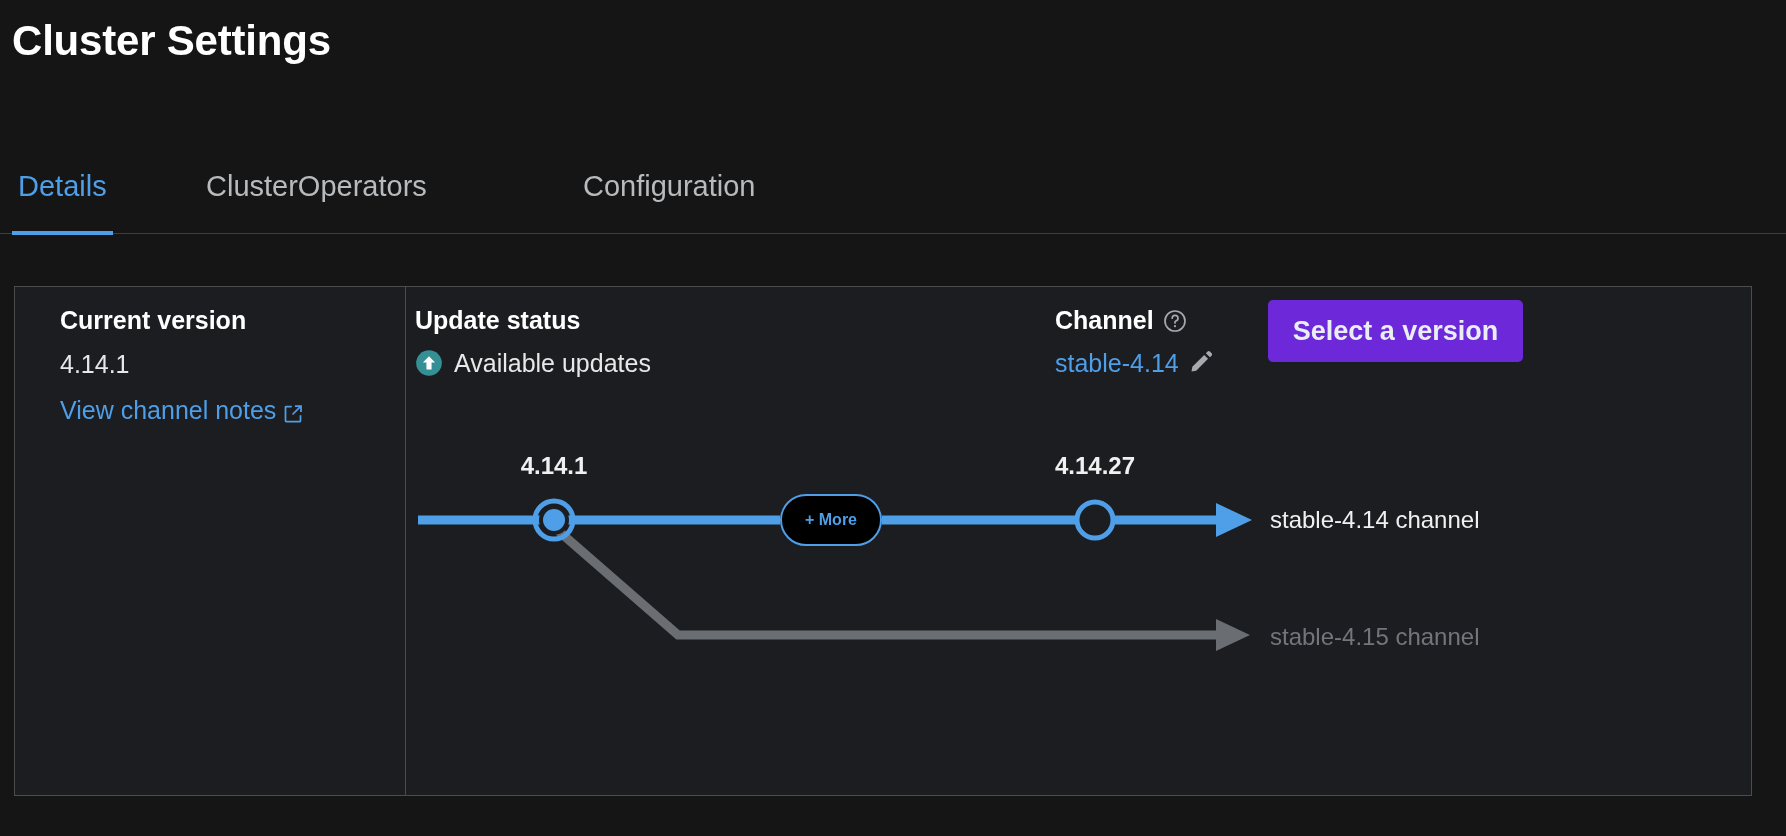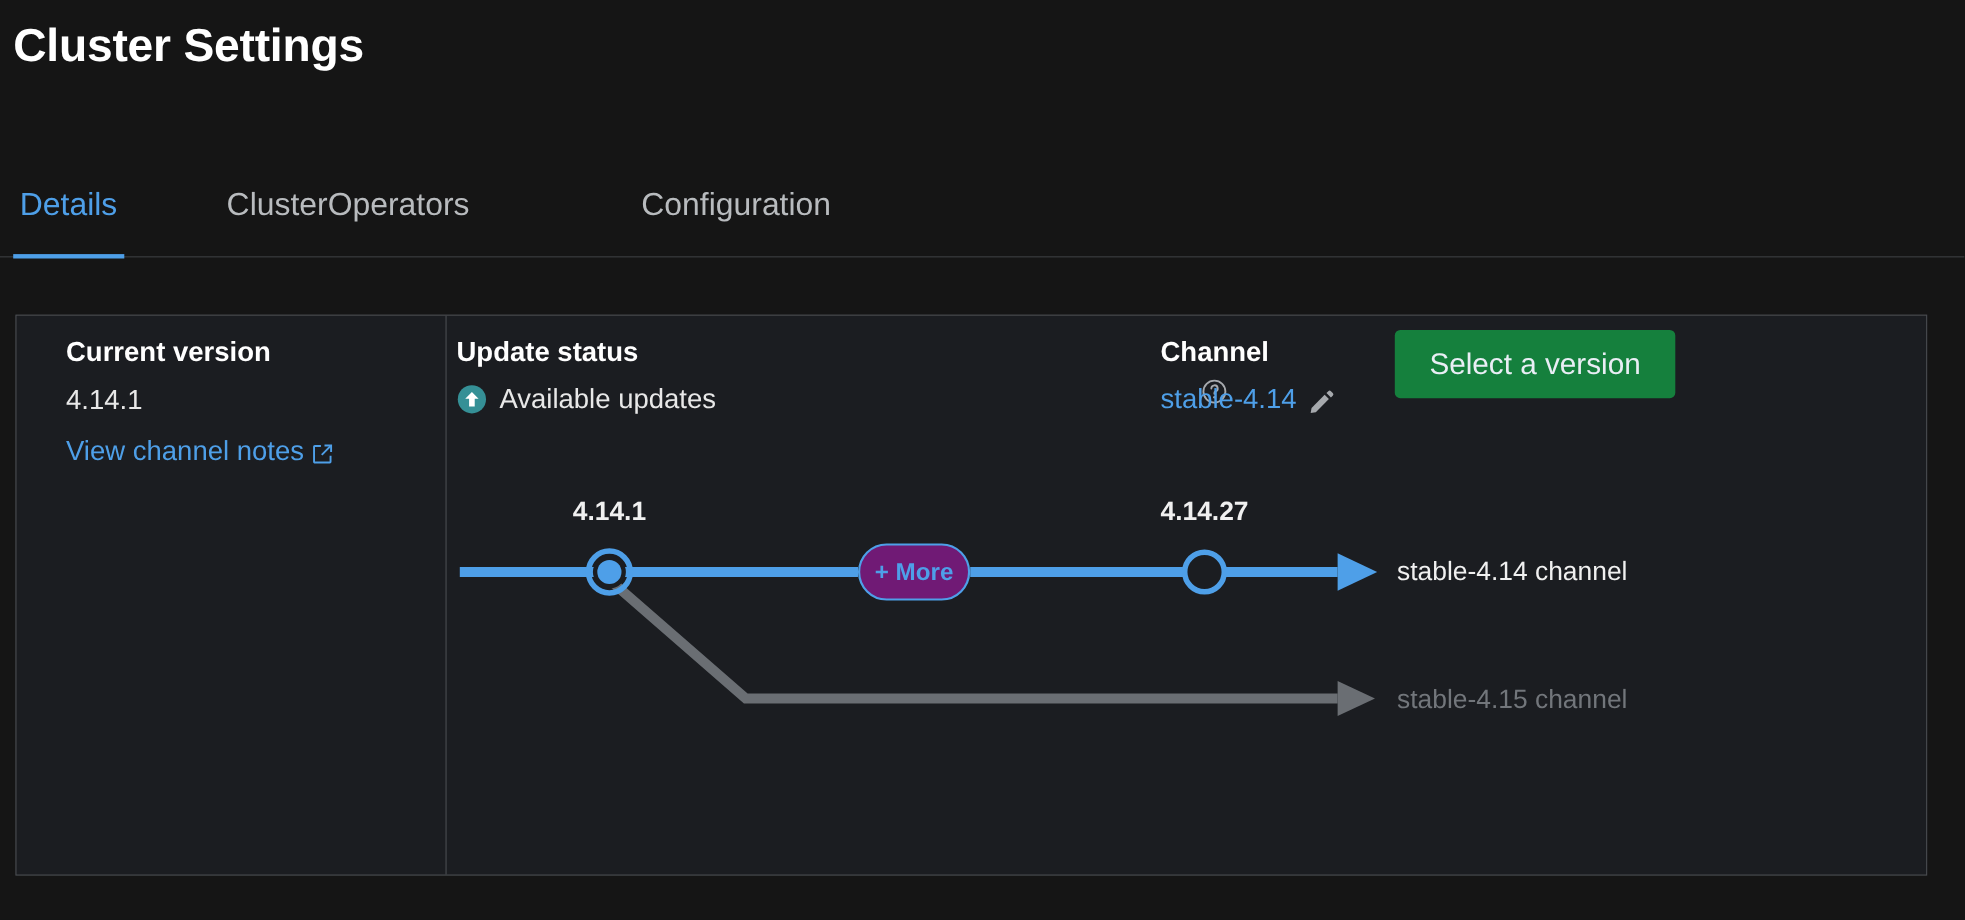--- a/index.html
+++ b/index.html
@@ -103,37 +103,38 @@
   }
 
   
   .cv-head  { position: absolute; left: 45px; top: 19px; }
   .cv-value { position: absolute; left: 45px; top: 63px; }
   .cv-link  { position: absolute; left: 45px; top: 109px; }
 
   
   .us-head  { position: absolute; left: 9px;  top: 19px; }
   .us-status{ position: absolute; left: 9px;  top: 62px; display: flex; align-items: flex-start; gap: 11px; }
-  .ch-head  { position: absolute; left: 649px; top: 19px; display: flex; align-items: center; gap: 9px; flex-direction: column; }
-  .ch-value { position: absolute; left: 649px; top: 62px; display: flex; align-items: flex-end; gap: 10px; }
+  .ch-head  { position: absolute; left: 649px; top: 19px; display: flex; align-items: center; gap: 9px; }
+  .ch-value { position: absolute; left: 649px; top: 62px; display: flex; align-items: flex-start; gap: 10px; }
 
   .btn-primary {
     position: absolute;
     left: 862px;
     top: 13px;
     width: 255px;
     height: 62px;
-    background: #15803d;
+    background: #6d28d9;
     border: none;
     border-radius: 5px;
     color: #e9eef5;
     font-size: 27px;
     font-family: "Liberation Sans", sans-serif;
     cursor: pointer;
     white-space: nowrap;
+    font-weight: bold;
   }
 
   
   .icon-ext { display: inline-block; width: 20px; height: 20px; }
   .icon-updates { width: 28px; height: 28px; display: inline-block; flex: 0 0 auto; }
   .icon-help { width: 24px; height: 24px; display: inline-block; }
   .icon-pencil { width: 25px; height: 25px; display: inline-block; }
 
   
   .graph {
@@ -154,23 +155,23 @@
   .label-latest  { left: 689px; top: 25px; }
 
   .more-pill {
     position: absolute;
     left: 374px;
     top: 67px;
     width: 102px;
     height: 52px;
     border: 2px solid #4e9fe8;
     border-radius: 26px;
-    background: #701a75;
+    background: #000000;
     color: #4e9fe8;
-    font-size: 22px;
+    font-size: 16px;
     font-weight: 700;
     font-family: "Liberation Sans", sans-serif;
     cursor: pointer;
     display: flex;
     align-items: center;
     justify-content: center;
     white-space: nowrap;
   }
 
   .channel-name {

